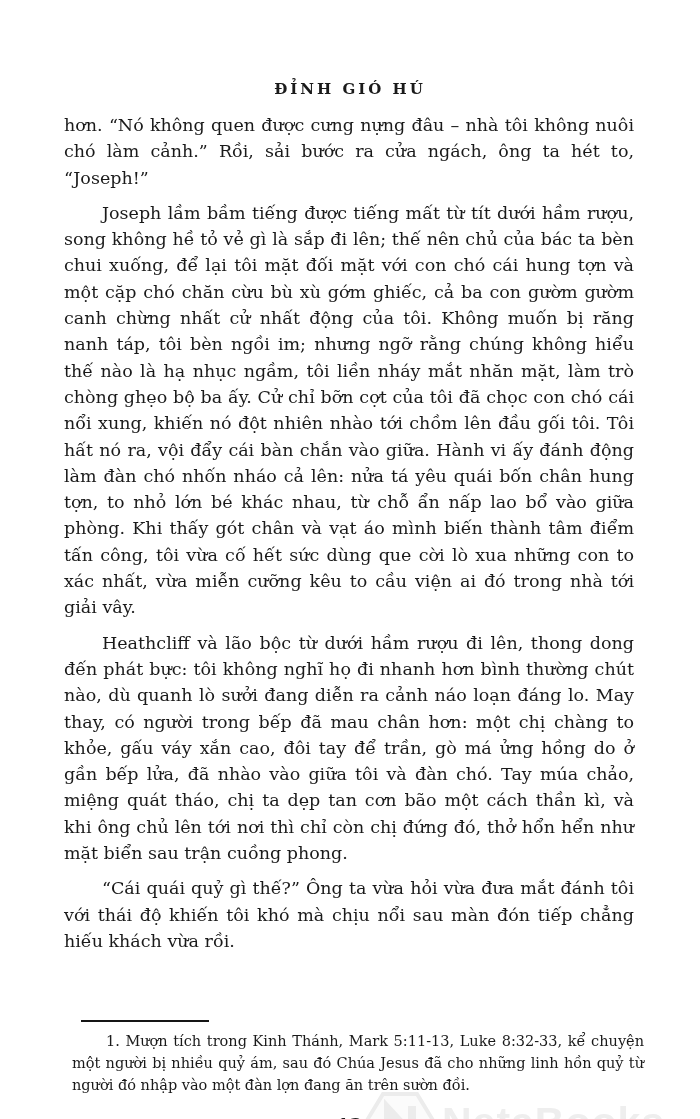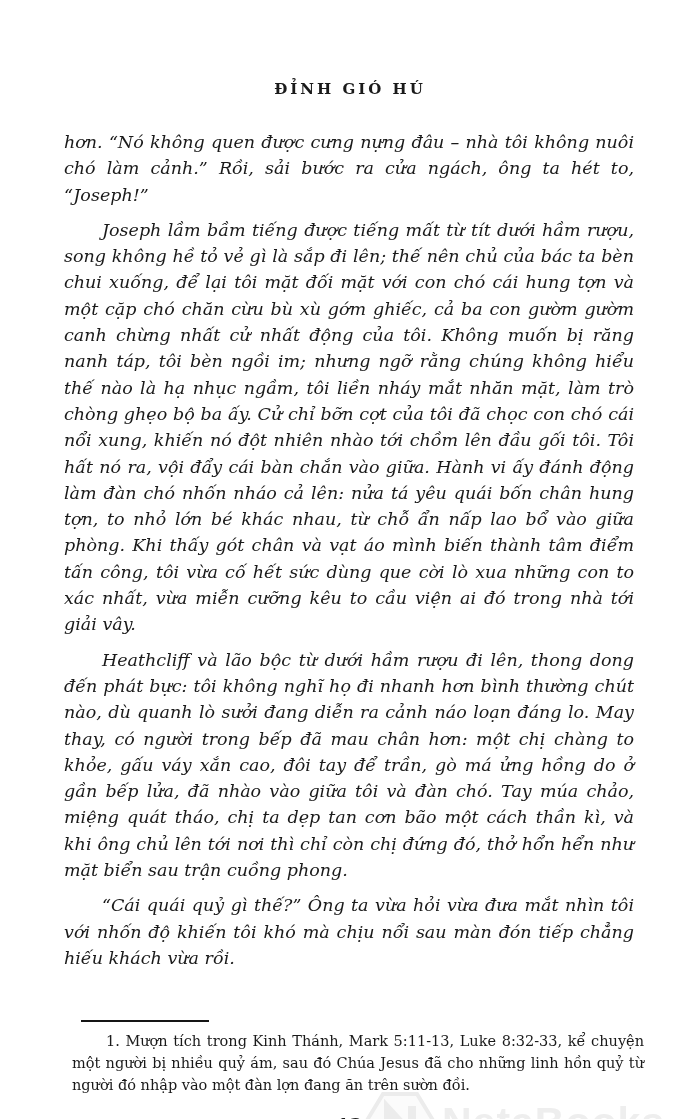--- a/index.html
+++ b/index.html
@@ -17,27 +17,26 @@
     position: absolute;
     top: 32px;
     left: 0; right: 0;
     text-align: center;
     font-size: 15px;
     font-weight: bold;
     letter-spacing: 3px;
   }
   .body-text {
     position: absolute;
-    top: 81px;
+    top: 64px;
     left: 64px;
     width: 570px;
     font-size: 17.5px;
     line-height: 26.3px;
     text-align: justify;
-    font-style: italic;
   }
   .para { margin: 0 0 9px 0; }
   .para.indent { text-indent: 38px; }
   .footnote-area {
     position: absolute;
     top: 972px;
     left: 72px;
     width: 572px;
   }
   .footnote-rule {
@@ -97,21 +96,21 @@
 
 <div class="page">
 
   <div class="running-head">ĐỈNH GIÓ HÚ</div>
 
   <div class="body-text">
 
   <p class="para">hơn. “Nó không quen được cưng nựng đâu – nhà tôi không nuôi chó làm cảnh.” Rồi, sải bước ra cửa ngách, ông ta hét to, “Joseph!”</p>
       <p class="para indent">Joseph lầm bầm tiếng được tiếng mất từ tít dưới hầm rượu, song không hề tỏ vẻ gì là sắp đi lên; thế nên chủ của bác ta bèn chui xuống, để lại tôi mặt đối mặt với con chó cái hung tợn và một cặp chó chăn cừu bù xù gớm ghiếc, cả ba con gườm gườm canh chừng nhất cử nhất động của tôi. Không muốn bị răng nanh táp, tôi bèn ngồi im; nhưng ngỡ rằng chúng không hiểu thế nào là hạ nhục ngầm, tôi liền nháy mắt nhăn mặt, làm trò chòng ghẹo bộ ba ấy. Cử chỉ bỡn cợt của tôi đã chọc con chó cái nổi xung, khiến nó đột nhiên nhào tới chồm lên đầu gối tôi. Tôi hất nó ra, vội đẩy cái bàn chắn vào giữa. Hành vi ấy đánh động làm đàn chó nhốn nháo cả lên: nửa tá yêu quái bốn chân hung tợn, to nhỏ lớn bé khác nhau, từ chỗ ẩn nấp lao bổ vào giữa phòng. Khi thấy gót chân và vạt áo mình biến thành tâm điểm tấn công, tôi vừa cố hết sức dùng que cời lò xua những con to xác nhất, vừa miễn cưỡng kêu to cầu viện ai đó trong nhà tới giải vây.</p>
       <p class="para indent">Heathcliff và lão bộc từ dưới hầm rượu đi lên, thong dong đến phát bực: tôi không nghĩ họ đi nhanh hơn bình thường chút nào, dù quanh lò sưởi đang diễn ra cảnh náo loạn đáng lo. May thay, có người trong bếp đã mau chân hơn: một chị chàng to khỏe, gấu váy xắn cao, đôi tay để trần, gò má ửng hồng do ở gần bếp lửa, đã nhào vào giữa tôi và đàn chó. Tay múa chảo, miệng quát tháo, chị ta dẹp tan cơn bão một cách thần kì, và khi ông chủ lên tới nơi thì chỉ còn chị đứng đó, thở hổn hển như mặt biển sau trận cuồng phong.</p>
-      <p class="para indent">“Cái quái quỷ gì thế?” Ông ta vừa hỏi vừa đưa mắt nhìn tôi với nhốn độ khiến tôi khó mà chịu nổi sau màn đón tiếp chẳng hiếu khách vừa rồi.</p>
+      <p class="para indent">“Cái quái quỷ gì thế?” Ông ta vừa hỏi vừa đưa mắt đánh tôi với thái độ khiến tôi khó mà chịu nổi sau màn đón tiếp chẳng hiếu khách vừa rồi.</p>
     </div>
 
   <div class="footnote-area">
     <div class="footnote-rule"></div>
     <p class="footnote">1. Mượn tích trong Kinh Thánh, Mark 5:11-13, Luke 8:32-33, kể chuyện một người bị nhiều quỷ ám, sau đó Chúa Jesus đã cho những linh hồn quỷ từ người đó nhập vào một đàn lợn đang ăn trên sườn đồi.</p>
   </div>
 
   <div class="page-number">– 13 –</div>
 
   <div class="watermark">

